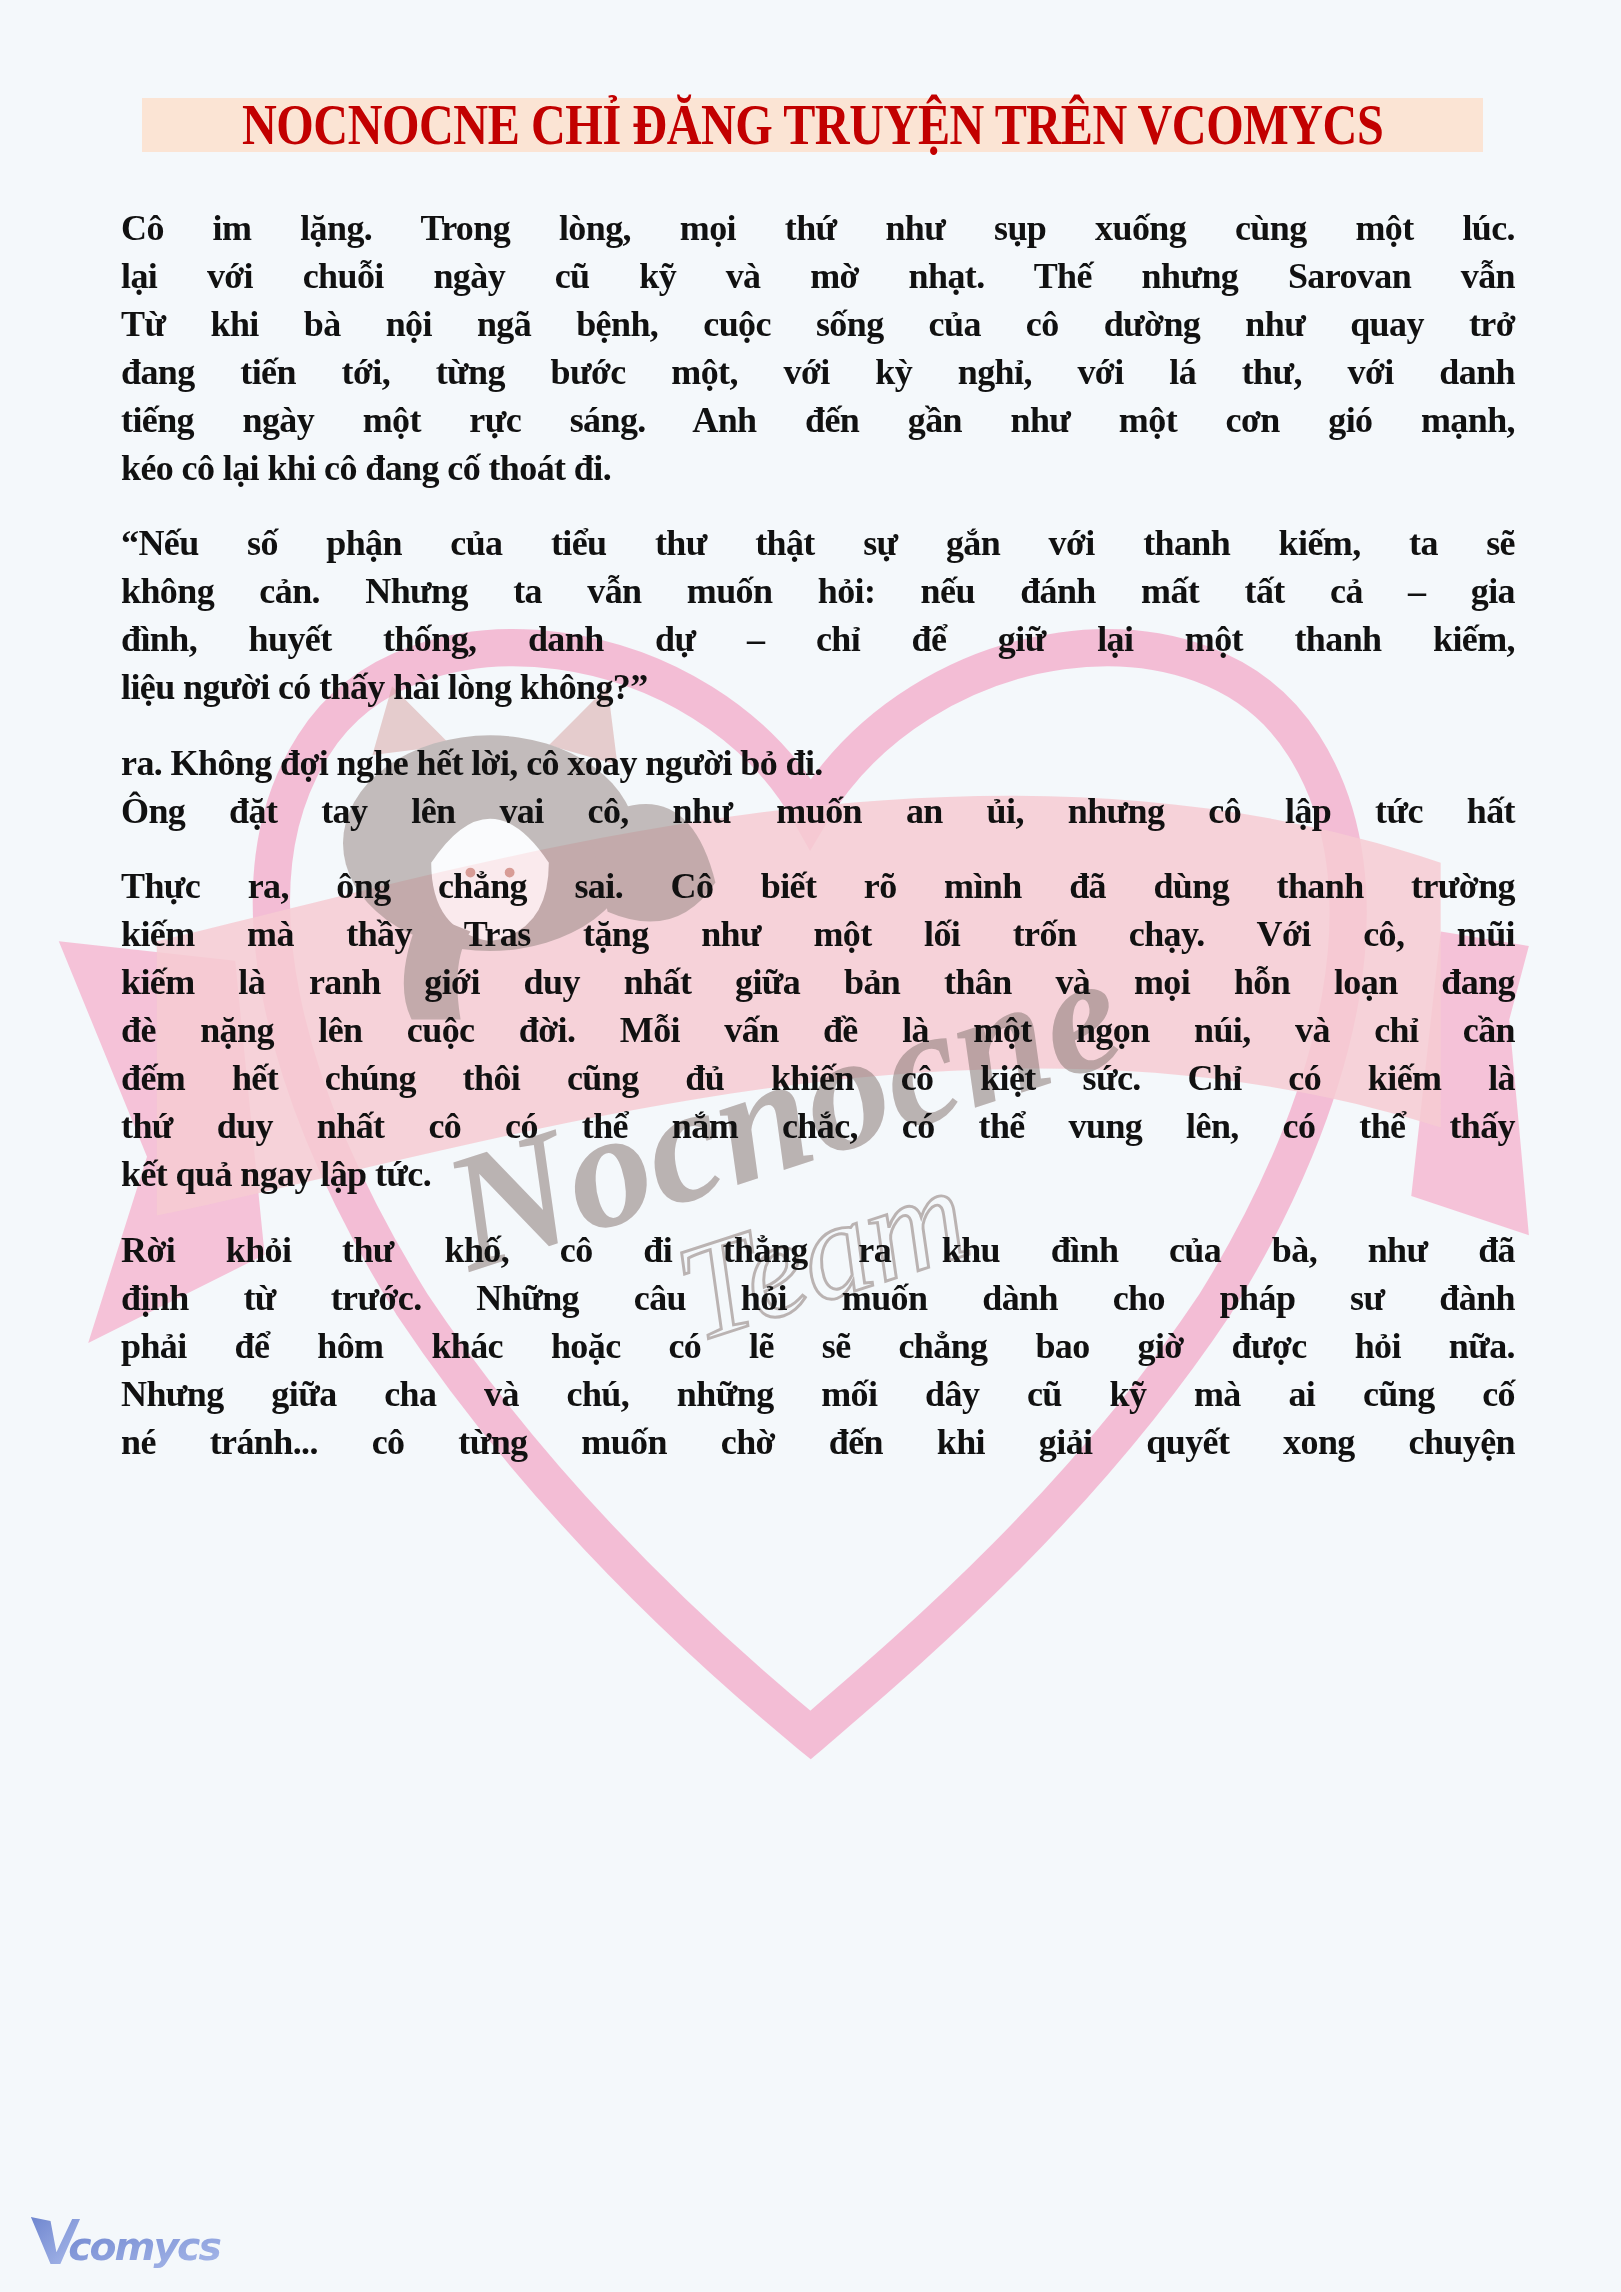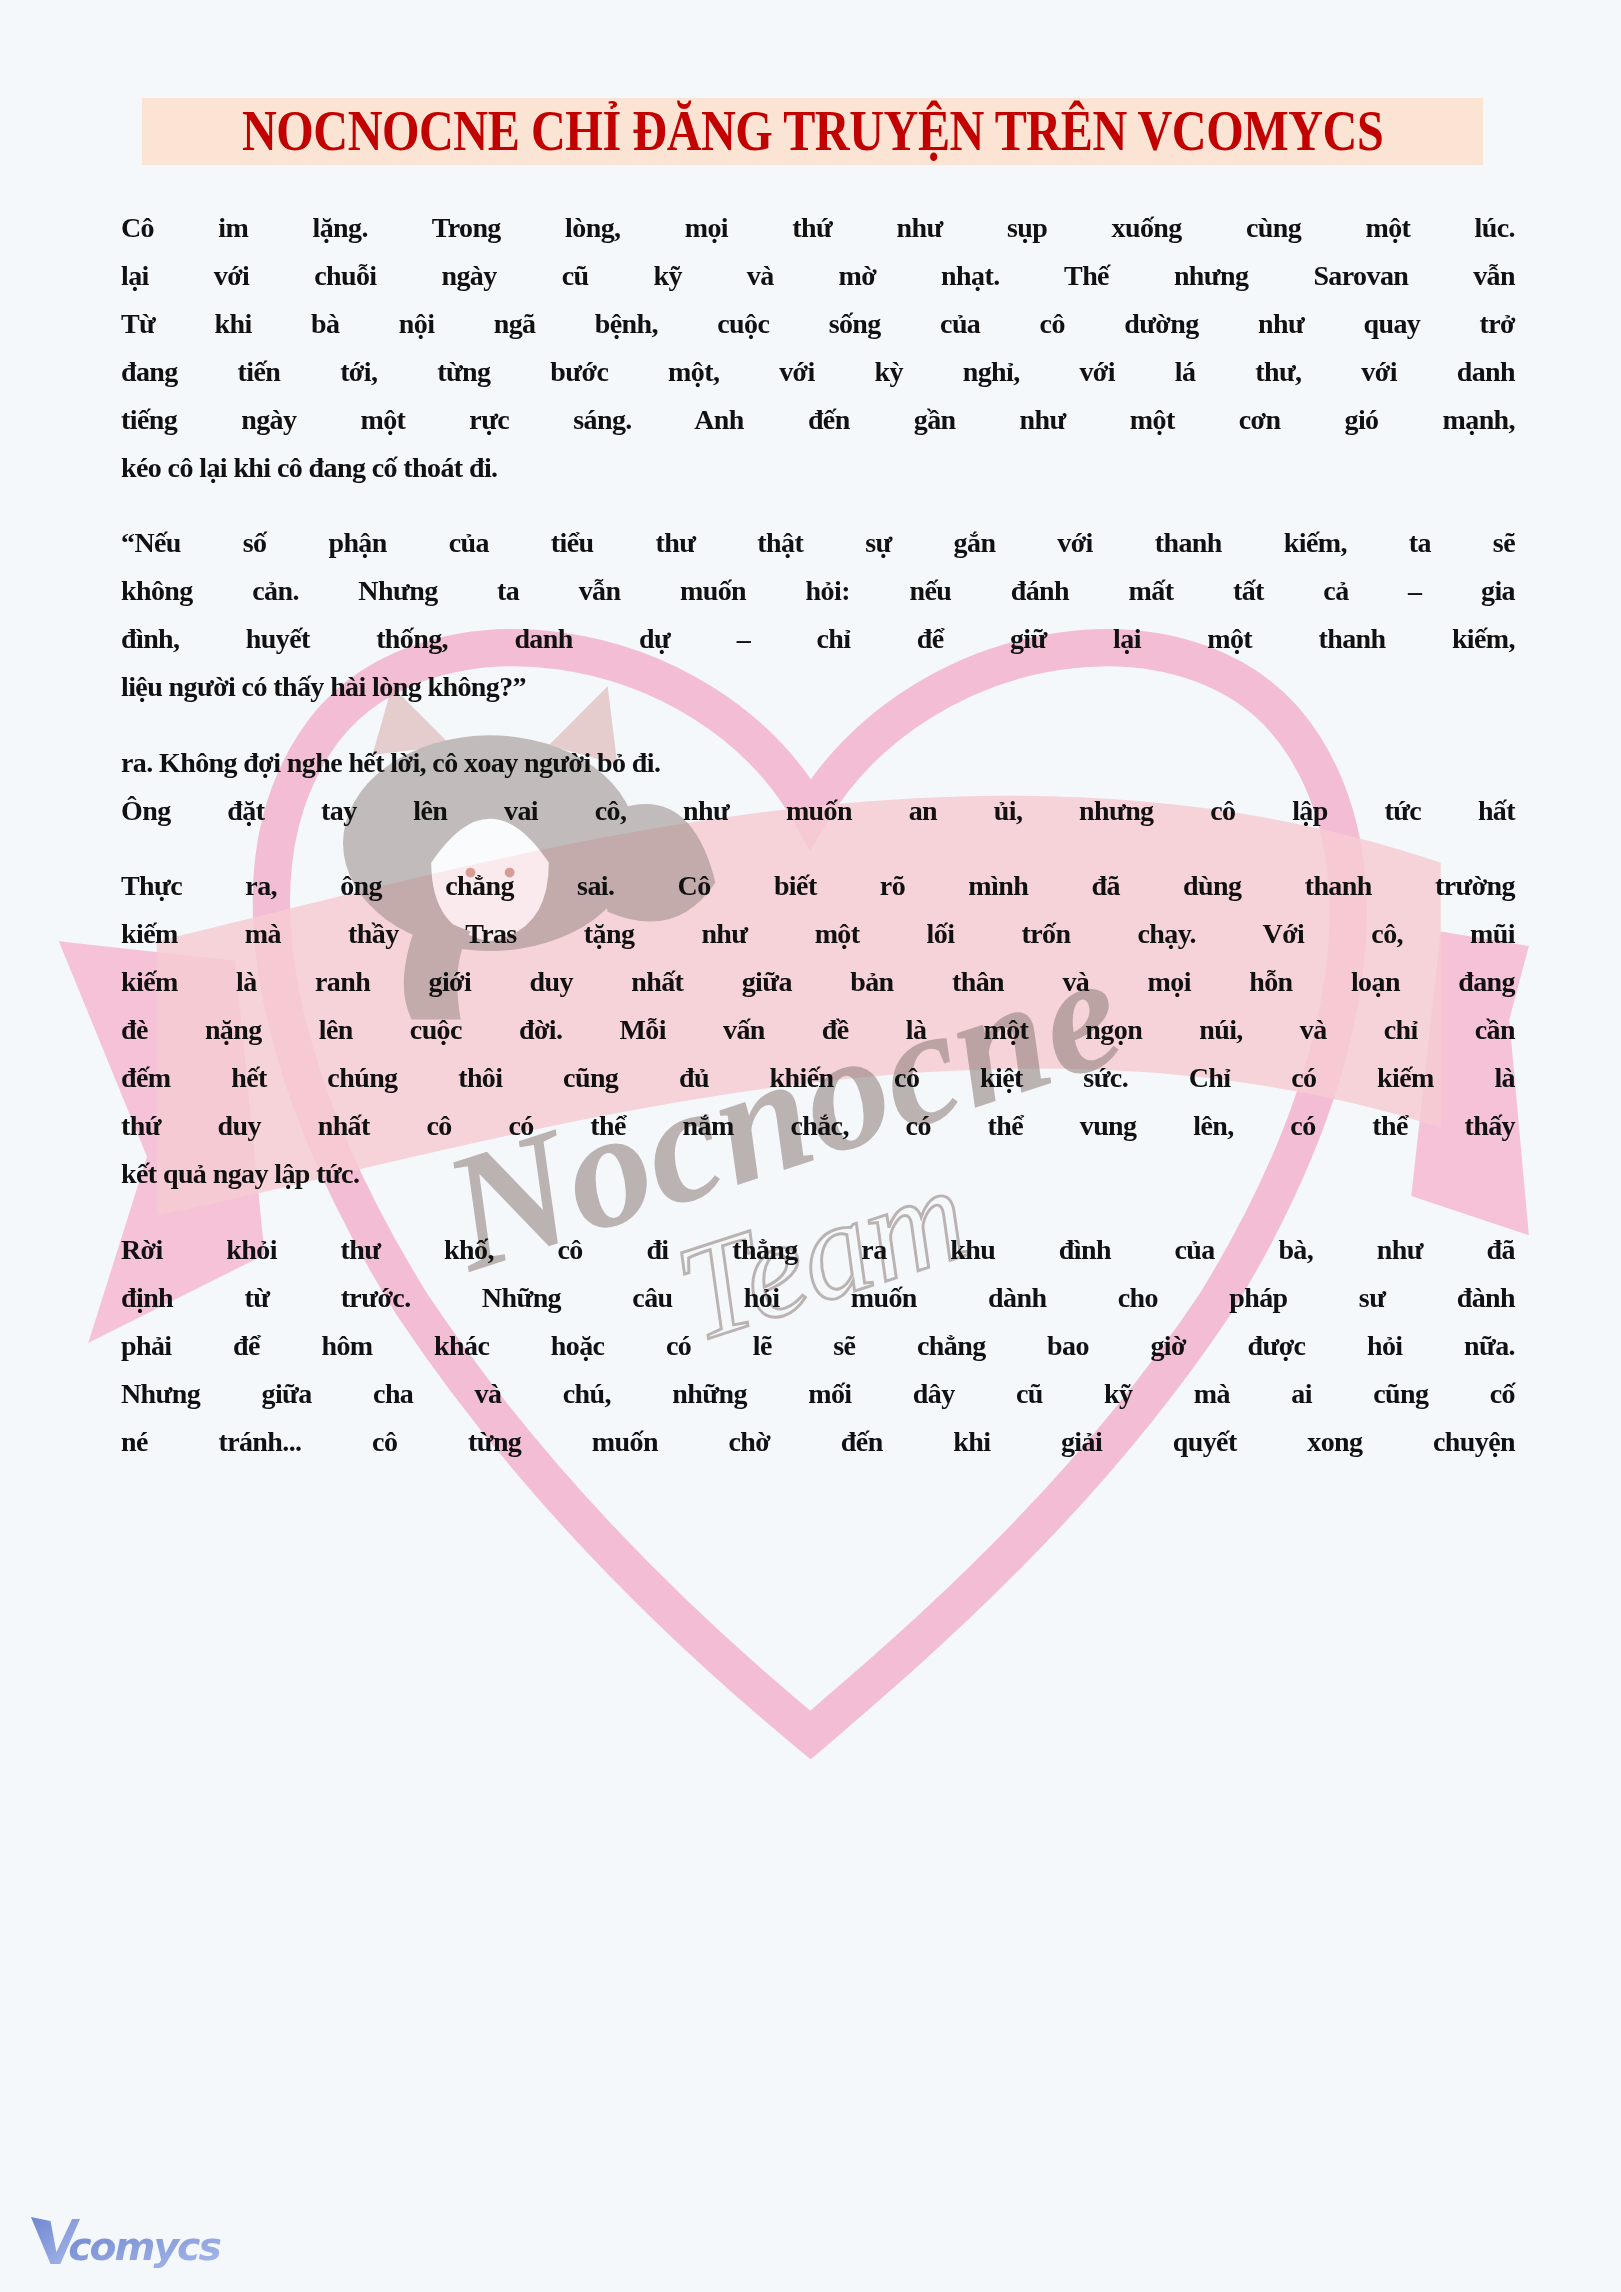--- a/index.html
+++ b/index.html
@@ -25,21 +25,21 @@
   }
   .page {
     position: relative;
     z-index: 1;
   }
   .title-banner {
     position: absolute;
     left: 142px;
     top: 98px;
     width: 1341px;
-    height: 67px;
+    height: 54px;
     background: #fbe4d4;
     display: flex;
     align-items: center;
     justify-content: center;
   }
   .title-text {
     color: #c20000;
     font-family: "Liberation Serif", "DejaVu Serif", serif;
     font-weight: bold;
     font-size: 56px;
@@ -53,21 +53,21 @@
     position: absolute;
     left: 121px;
     top: 204px;
     width: 1394px;
   }
   .para {
     margin: 0 0 27.4px 0;
   }
   .line {
     display: block;
-    font-size: 28px;
+    font-size: 36px;
     line-height: 48px;
     height: 48px;
     color: #111111;
     font-weight: bold;
     text-align: justify;
     text-align-last: justify;
     white-space: nowrap;
     letter-spacing: -0.6px;
   }
   .line.last {

